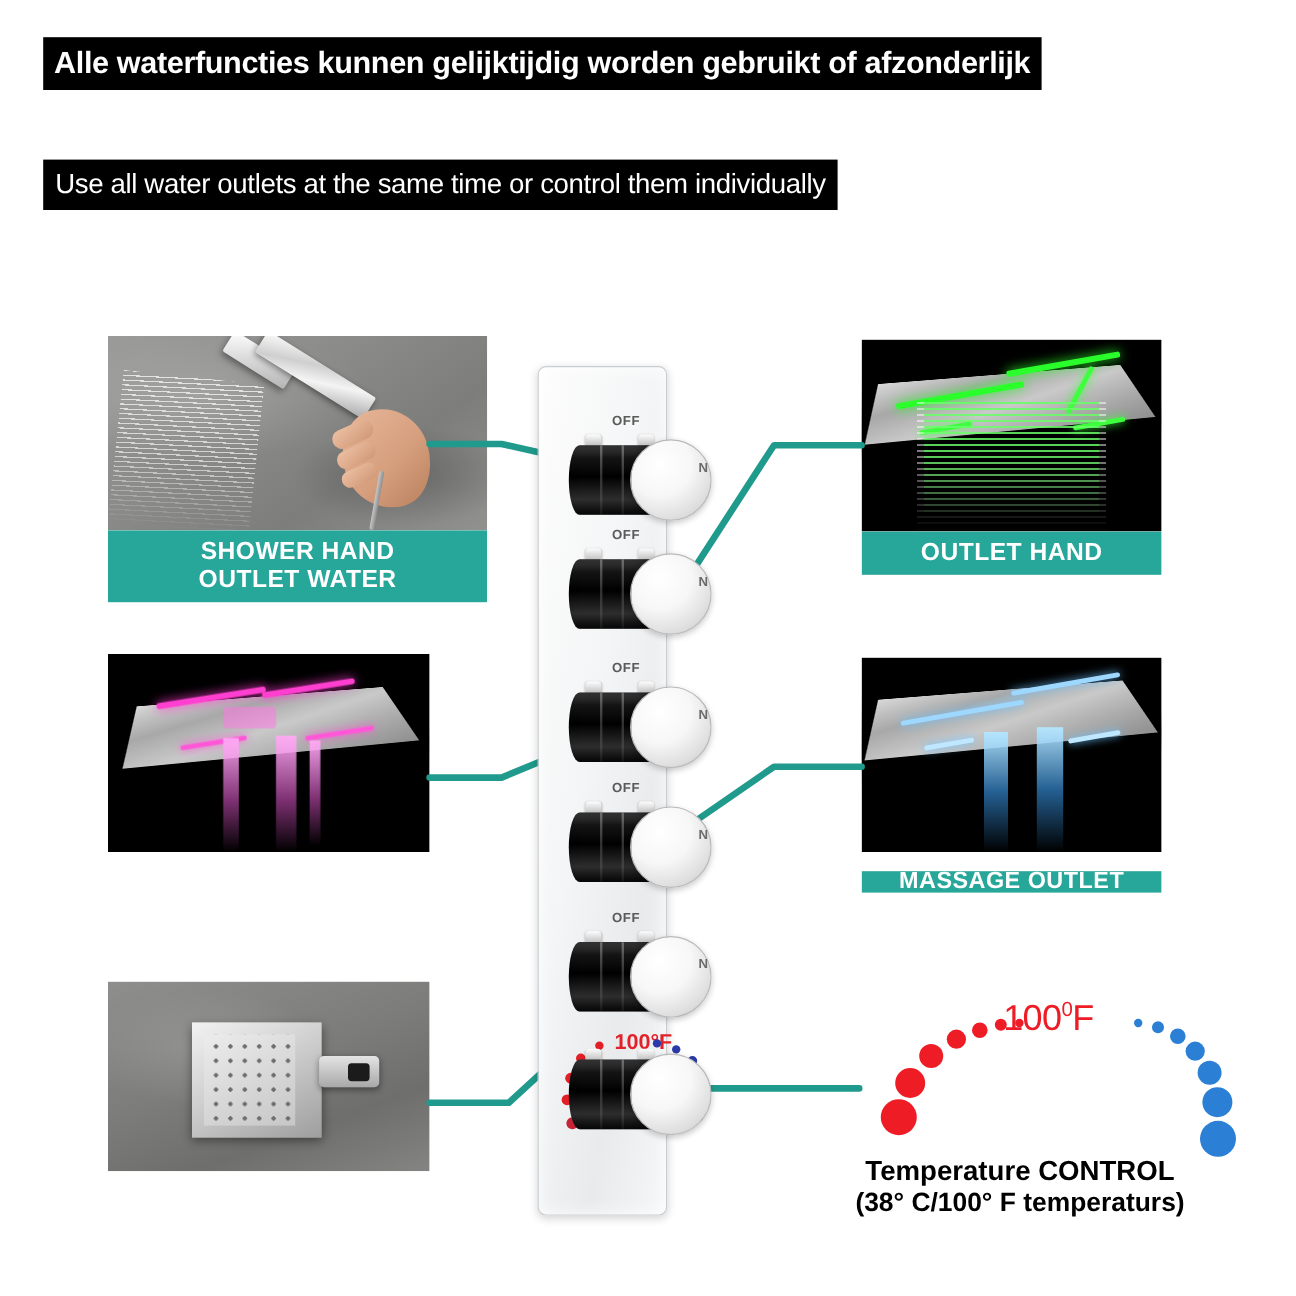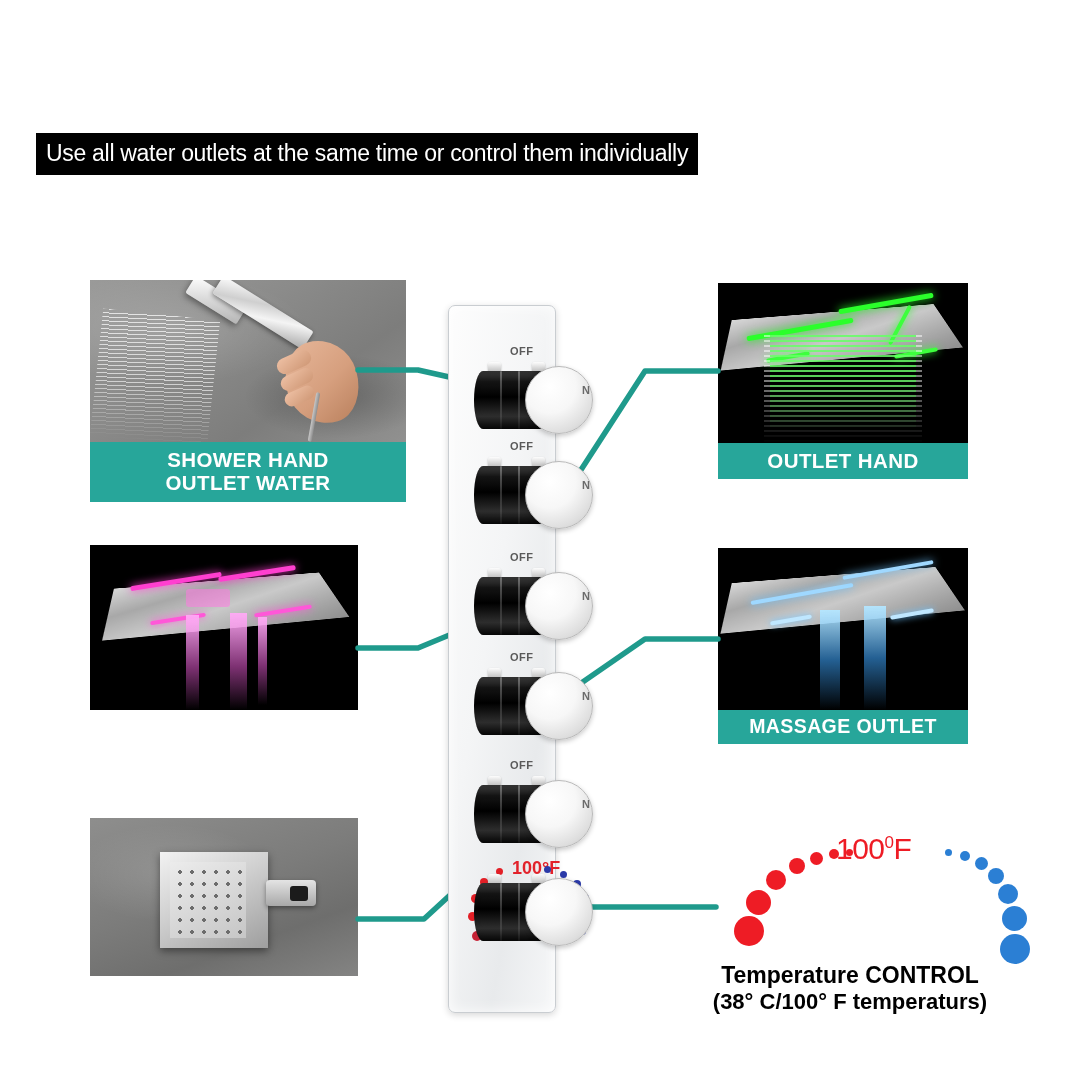--- a/index.html
+++ b/index.html
@@ -175,20 +175,23 @@
     position:absolute;left:660px;top:962px;width:380px;text-align:center;
     font-size:23px;font-weight:bold;color:#000;line-height:1.18;
   }
   .tc-title .sub{font-size:22px;}
 </style>
 </head>
 <body>
 
 <div class="stage">
 
+  <div class="hl-wrap" id="h1a">
+    <span class="hl-line">Alle waterfuncties kunnen gelijktijdig worden gebruikt of afzonderlijk</span>
+  </div>
   <div class="hl-wrap" id="h2">
     <span class="hl-line">Use all water outlets at the same time or control them individually</span>
   </div>
 
   <div class="card" style="left:90px;top:280px;width:316px;height:222px;">
     <div class="photo" style="height:162px;">
       <div class="bg-concrete"></div>
       <div class="spray" style="left:6px;top:34px;width:118px;height:128px;"></div>
       <div class="wand-head" style="left:96px;top:10px;width:60px;height:20px;"></div>
       <div class="wand" style="left:120px;top:22px;width:106px;height:21px;"></div>
@@ -250,21 +253,21 @@
     <div class="photo" style="height:162px;">
       <div class="bg-black"></div>
       <div class="ceil" style="left:12px;top:10px;width:224px;height:76px;"></div>
       <div class="ledbar" style="left:32px;top:44px;width:104px;height:4px;background:#9fd8ff;box-shadow:0 0 8px #6fc4ff;transform:rotate(-10deg);"></div>
       <div class="ledbar" style="left:124px;top:20px;width:92px;height:4px;background:#9fd8ff;box-shadow:0 0 8px #6fc4ff;transform:rotate(-10deg);"></div>
       <div class="ledbar" style="left:52px;top:70px;width:42px;height:4px;background:#bfe7ff;box-shadow:0 0 7px #6fc4ff;transform:rotate(-10deg);"></div>
       <div class="ledbar" style="left:172px;top:64px;width:44px;height:4px;background:#bfe7ff;box-shadow:0 0 7px #6fc4ff;transform:rotate(-10deg);"></div>
       <div class="fall" style="left:102px;top:62px;width:20px;height:100px;background:linear-gradient(180deg,rgba(180,230,255,.95),rgba(60,160,245,.6) 50%,rgba(20,90,190,0));"></div>
       <div class="fall" style="left:146px;top:58px;width:22px;height:104px;background:linear-gradient(180deg,rgba(180,230,255,.95),rgba(60,160,245,.6) 50%,rgba(20,90,190,0));"></div>
     </div>
-    <div class="caption" style="height:34px;font-size:19.5px;">
+    <div class="caption" style="height:18px;font-size:19.5px;">
       <span>MASSAGE OUTLET</span>
     </div>
   </div>
 
   <svg class="lines" viewBox="0 0 1080 1080">
     <g fill="none" stroke="#1f9a8c" stroke-width="5.5" stroke-linecap="round" stroke-linejoin="round">
       <polyline points="358,370 418,370 547,399"></polyline>
       <polyline points="718,371 645,371 566,493"></polyline>
       <polyline points="358,648 418,648 541,597"></polyline>
       <polyline points="718,639 645,639 561,697"></polyline>

